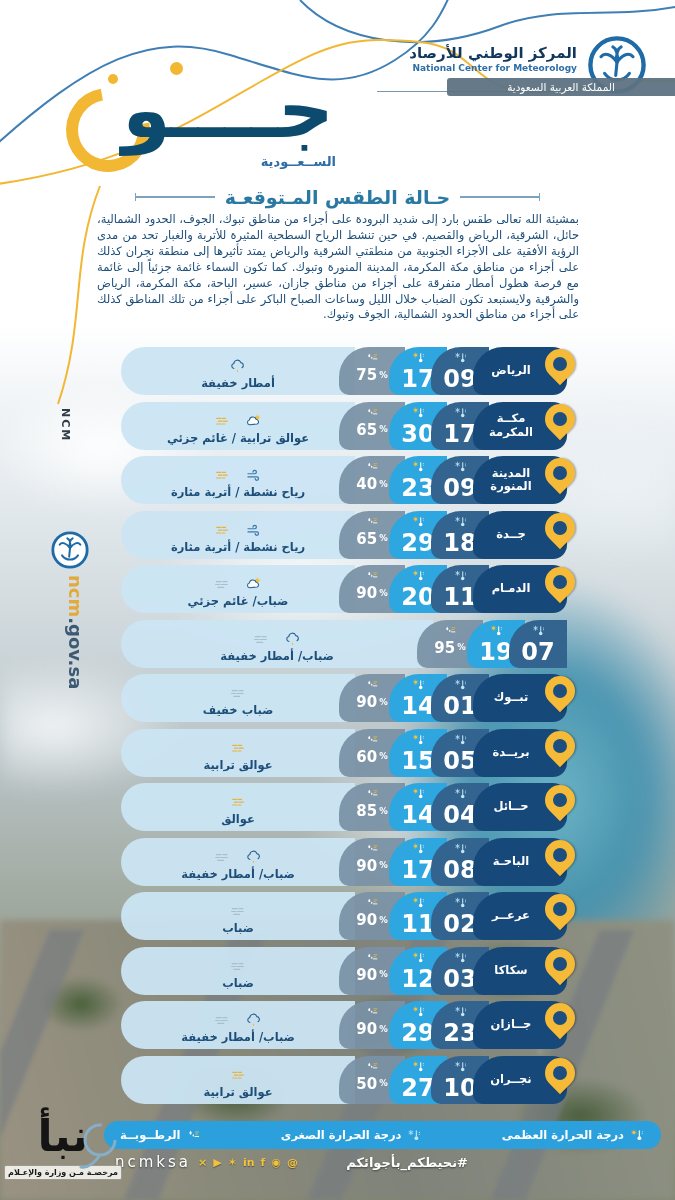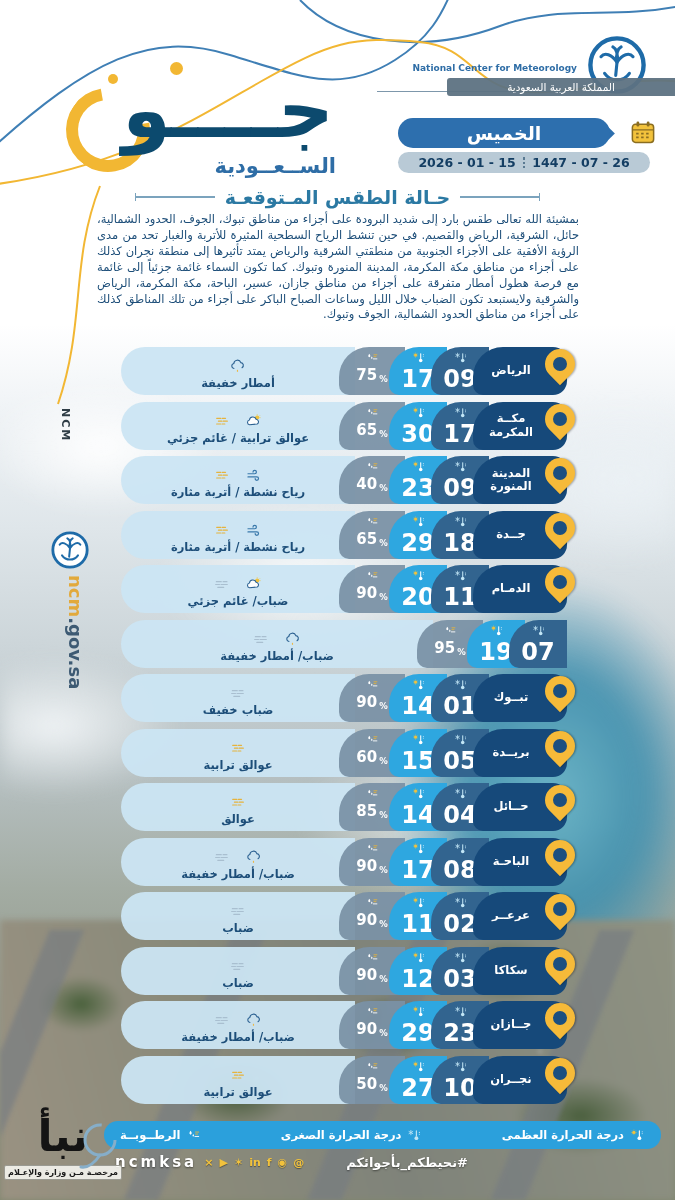--- a/index.html
+++ b/index.html
@@ -32,21 +32,21 @@
   .ncm-logo{position:absolute;right:27px;top:34px;width:62px;height:62px;z-index:2}
   .ncm-ar{position:absolute;right:98px;top:44px;width:200px;direction:rtl;font-size:15px;font-weight:bold;color:#12375c;z-index:2}
   .ncm-en{position:absolute;right:98px;top:63px;width:200px;text-align:right;font-size:9px;font-weight:bold;color:#2e6da6;border-bottom:1px solid #7d97ab;padding-bottom:18px;z-index:2}
   .country-strip{position:absolute;right:0;top:78px;width:228px;height:18px;background:rgba(93,114,130,.95);color:#fff;font-size:10.5px;display:flex;align-items:center;justify-content:center;border-radius:3px 0 0 3px;z-index:2}
   
   .jaw{position:absolute;left:58px;top:48px;width:290px;height:150px;z-index:2}
   .jaw-cres{position:absolute;left:8px;top:40px;width:84px;height:84px;border:12px solid #f2b733;border-top-color:transparent;border-radius:50%;transform:rotate(35deg)}
   .jaw-dot1{position:absolute;left:112px;top:14px;width:13px;height:13px;border-radius:50%;background:#f2b733}
   .jaw-dot2{position:absolute;left:50px;top:26px;width:10px;height:10px;border-radius:50%;background:#f2b733}
   .jaw-word{position:absolute;left:26px;top:20px;width:250px;direction:rtl;font-size:78px;line-height:1.1;font-weight:bold;color:#0c4a6e}
-  .jaw-sub{position:absolute;left:118px;top:106px;width:160px;direction:rtl;font-size:21px;font-weight:bold;color:#2e6da6}
+  .jaw-sub{position:absolute;left:118px;top:106px;width:160px;direction:rtl;font-size:13px;font-weight:bold;color:#2e6da6}
   
   .date-badge{position:absolute;right:15px;top:118px;width:262px;height:56px;z-index:2}
   .day-pill{position:absolute;left:0;top:0;width:212px;height:30px;background:#2d6fae;border-radius:15px;display:flex;align-items:center;justify-content:center;color:#fff;font-size:19px;font-weight:bold}
   .day-notch{position:absolute;left:206px;top:11px;width:9px;height:9px;background:#2d6fae;transform:rotate(45deg)}
   .cal-icon{position:absolute;right:2px;top:0;width:30px;height:30px}
   .dates-bar{position:absolute;left:0;top:34px;width:252px;height:21px;background:#b9cad6;border-radius:11px;display:flex;direction:ltr;align-items:center;justify-content:center;gap:7px;color:#143e63;font-size:12.5px;font-weight:bold}
   .date-sep{width:2.5px;height:11px;background:linear-gradient(#5a7a92 0 2.5px,transparent 2.5px 4.5px,#5a7a92 4.5px 7px,transparent 7px 8.5px,#5a7a92 8.5px 11px)}
   
   .sec-title{position:absolute;left:0;right:0;top:186px;display:flex;direction:rtl;align-items:center;justify-content:center;gap:10px;z-index:2}
   .sec-title h1{font-size:19px;font-weight:bold;color:#2b79a3;white-space:nowrap}
@@ -61,33 +61,33 @@
   .seg-desc{flex:1;z-index:1;background:rgba(203,229,243,.95);border-radius:24px 0 0 24px;padding-top:10px;direction:rtl;justify-content:flex-start}
   .cond-icons{display:flex;direction:rtl;gap:10px;height:19px;align-items:center}
   .cond-icon{width:22px;height:17px}
   .cond-text{font-size:11.5px;font-weight:bold;color:#1d4e79;line-height:1.2;margin-top:1px;white-space:nowrap}
   .seg-hum{width:66px;margin-left:-16px;z-index:2;background:rgba(122,146,166,.94);border-radius:30px 0 0 10px;padding-top:2px}
   .seg-max{width:58px;margin-left:-16px;z-index:3;background:#2ea7e0;border-radius:30px 0 0 10px;padding-top:2px}
   .seg-min{width:58px;margin-left:-16px;z-index:4;background:#32648f;border-radius:30px 0 0 10px;padding-top:2px}
   .seg-city{width:94px;margin-left:-16px;z-index:5;background:#16497a;border-radius:30px 14px 14px 10px;justify-content:center;padding:0 24px 0 6px}
   .seg-icon{width:17px;height:14px;margin-top:2px}
   .temp-val{font-size:24px;font-weight:bold;color:#fff;line-height:1.2}
-  .hum-val{display:flex;direction:ltr;align-items:flex-end;gap:2px;color:#fff;line-height:1.4}
+  .hum-val{display:flex;direction:ltr;align-items:center;gap:2px;color:#fff;line-height:1.4}
   .hum-num{font-size:15px;font-weight:bold}
   .hum-pct{font-size:8.5px;font-weight:bold}
   .city-name{font-size:11.5px;font-weight:bold;color:#fff;text-align:center;line-height:1.15;direction:rtl}
   .pin{position:absolute;top:2px;right:-8px;width:30px;height:30px;background:#f6ba39;border-radius:50% 50% 50% 0;transform:rotate(-45deg);z-index:6;box-shadow:1px 1px 2px rgba(0,0,0,.3)}
   .pin::after{content:"";position:absolute;left:8px;top:8px;width:14px;height:14px;border-radius:50%;background:#1c4f80}
   
   .legend{position:absolute;left:104px;top:1121px;width:557px;height:28px;background:#2ba0dc;border-radius:14px;display:flex;direction:rtl;align-items:center;justify-content:space-between;padding:0 16px;z-index:3}
   .leg-item{display:flex;align-items:center;gap:5px;color:#fff;font-size:11.5px;font-weight:bold}
   .leg-icon{width:16px;height:15px}
   .hashtag{position:absolute;right:207px;top:1155px;direction:rtl;color:#fff;font-size:13px;font-weight:bold;text-shadow:0 1px 2px rgba(0,0,0,.5);z-index:3}
   .social{position:absolute;left:115px;top:1153px;display:flex;direction:ltr;align-items:center;gap:7px;z-index:3}
-  .social-handle{color:#fff;font-size:15px;font-weight:bold;letter-spacing:3px;text-shadow:0 1px 2px rgba(0,0,0,.5)}
+  .social-handle{color:#fff;font-size:15px;font-weight:normal;letter-spacing:3px;text-shadow:0 1px 2px rgba(0,0,0,.5)}
   .soc-ic{color:#f2c23c;font-size:11px;font-weight:bold;text-shadow:0 1px 1px rgba(0,0,0,.4);cursor:pointer}
   
   .rail-ncm{position:absolute;left:72px;top:408px;transform:rotate(90deg);transform-origin:0 0;font-size:11px;font-weight:bold;letter-spacing:2px;color:#2f3d46;z-index:2}
   .rail-logo{position:absolute;left:50px;top:530px;width:40px;height:40px;z-index:2}
   .rail-site{position:absolute;left:86px;top:575px;transform:rotate(90deg);transform-origin:0 0;font-size:18px;font-weight:bold;z-index:2;white-space:nowrap}
   .rail-site .p1{color:#e2a93b}.rail-site .p2{color:#3d5a73}
   
   .wm{position:absolute;left:4px;top:1108px;width:118px;z-index:4}
   .wm-word{font-size:44px;font-weight:bold;color:#141414;text-align:center;line-height:1.25;direction:rtl}
   .wm-swirl{position:absolute;right:0;top:12px;width:46px;height:56px}
@@ -186,43 +186,32 @@
   <svg class="waves" width="675" height="430" viewBox="0 0 675 430">
     <path d="M-10 150 C 90 60, 150 30, 230 55 C 300 76, 340 95, 395 60 C 430 38, 442 14, 452 -10" fill="none" stroke="#3f7fb5" stroke-width="2"></path>
     <path d="M300 0 C 340 42, 420 56, 500 26 C 560 4, 610 20, 680 6" fill="none" stroke="#3f7fb5" stroke-width="2"></path>
     <path d="M-10 185 C 120 168, 190 122, 260 82 C 330 42, 352 36, 420 42 C 480 48, 470 96, 545 92 C 602 89, 636 76, 682 82" fill="none" stroke="#f2b733" stroke-width="2"></path>
     <path d="M100 186 C 70 262, 86 322, 58 404" fill="none" stroke="#f2b733" stroke-width="2"></path>
   </svg>
 
   <svg class="ncm-logo" viewBox="0 0 24 24">
       <use href="#sym-palm"></use>
     </svg>
+  <div class="ncm-ar">المركز الوطني للأرصاد</div>
   <div class="ncm-en">National Center for Meteorology</div>
   <div class="country-strip">المملكة العربية السعودية</div>
 
   <div class="jaw">
     <div class="jaw-cres"></div>
     <div class="jaw-dot1"></div>
     <div class="jaw-dot2"></div>
     <div class="jaw-word">جــــو</div>
     <div class="jaw-sub">الســعــودية</div>
   </div>
 
-  <div class="date-badge">
-    <div class="day-notch"></div>
-    <div class="day-pill">الخميس</div>
-    <svg class="cal-icon" viewBox="0 0 24 24">
-        <use href="#sym-cal"></use>
-      </svg>
-    <div class="dates-bar">
-      <span>2026 - 01 - 15</span>
-      <span class="date-sep"></span>
-      <span>1447 - 07 - 26</span>
-    </div>
-  </div>
 
   <div class="sec-title">
     <span class="tline r"></span>
     <h1>حـالة الطقس المـتوقعـة</h1>
     <span class="tline l"></span>
   </div>
 
   <div class="forecast">بمشيئة الله تعالى طقس بارد إلى شديد البرودة على أجزاء من مناطق تبوك، الجوف، الحدود الشمالية، حائل، الشرقية، الرياض والقصيم. في حين تنشط الرياح السطحية المثيرة للأتربة والغبار تحد من مدى الرؤية الأفقية على الأجزاء الجنوبية من منطقتي الشرقية والرياض يمتد تأثيرها إلى منطقة نجران كذلك على أجزاء من مناطق مكة المكرمة، المدينة المنورة وتبوك. كما تكون السماء غائمة جزئياً إلى غائمة مع فرصة هطول أمطار متفرقة على أجزاء من مناطق جازان، عسير، الباحة، مكة المكرمة، الرياض والشرقية ولايستبعد تكون الضباب خلال الليل وساعات الصباح الباكر على أجزاء من تلك المناطق كذلك على أجزاء من مناطق الحدود الشمالية، الجوف وتبوك.</div>
 
   <div class="rows">

